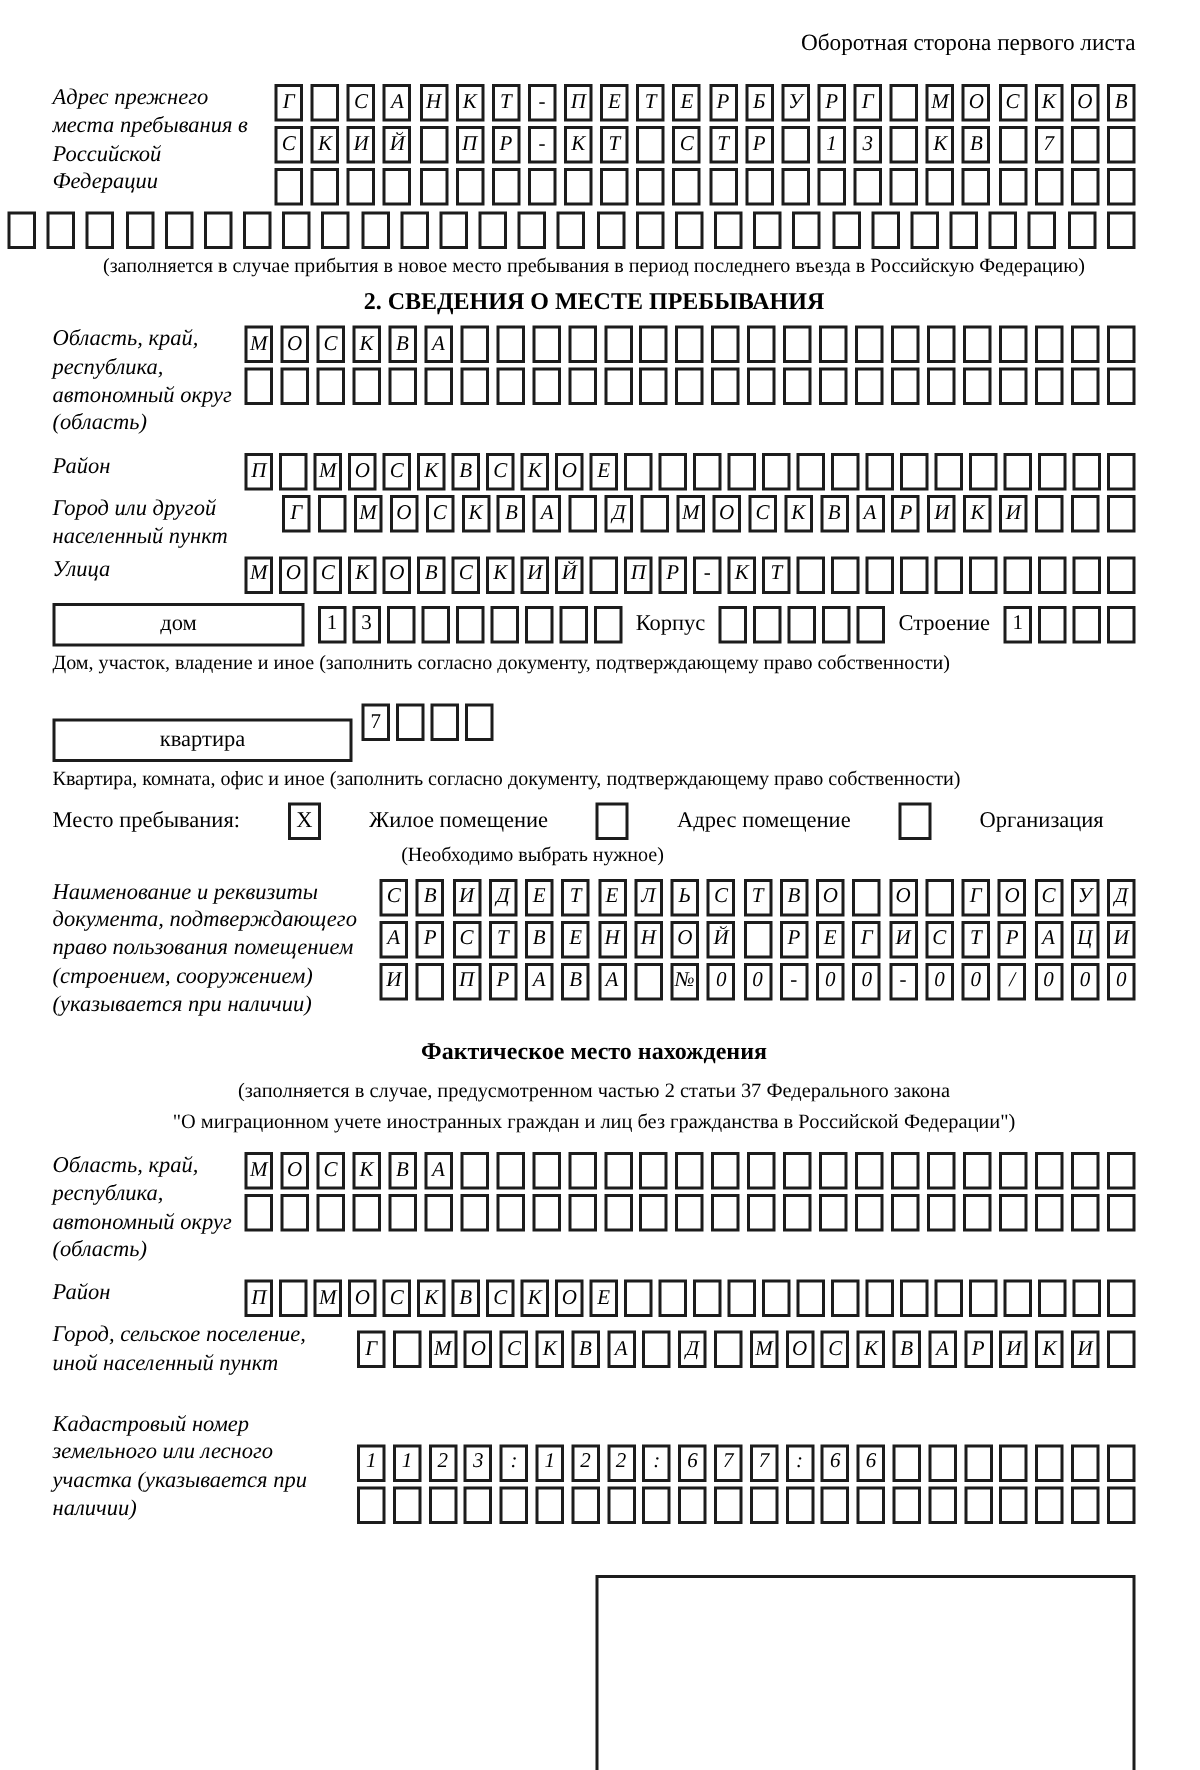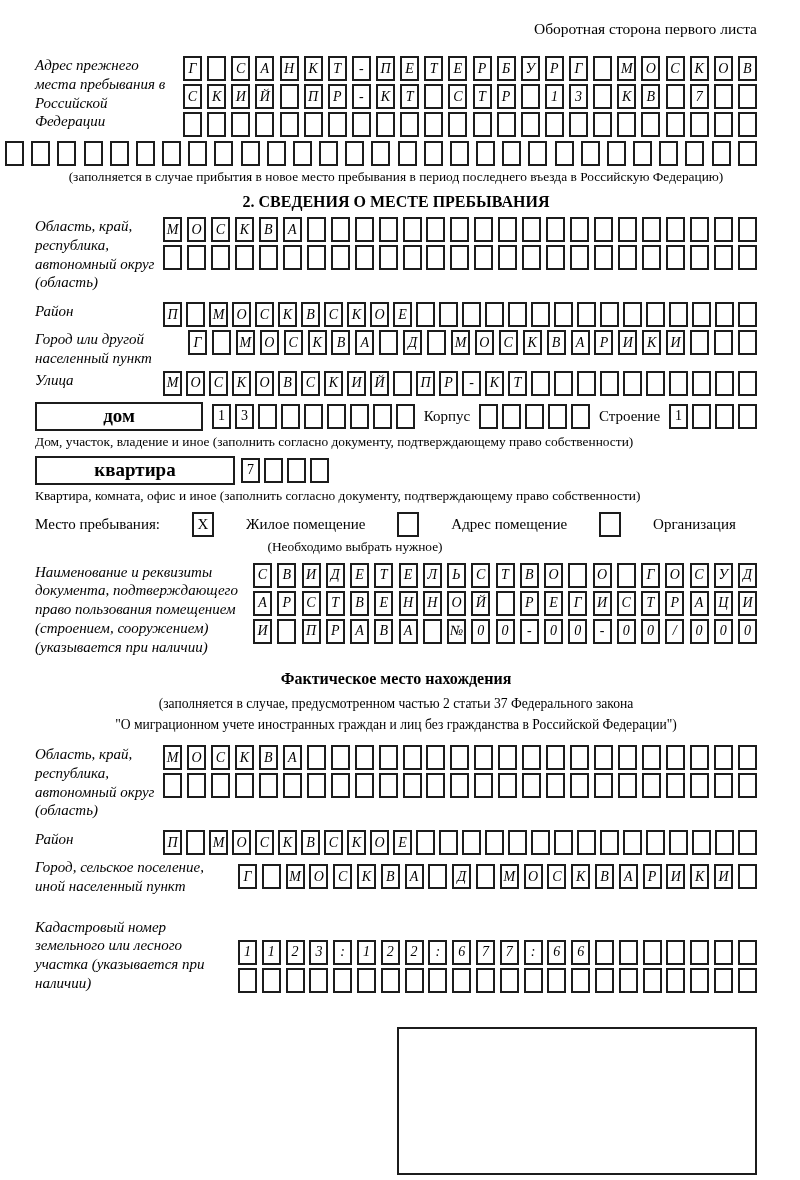--- a/index.html
+++ b/index.html
@@ -29,21 +29,21 @@
   .w195{width:195px;flex:0 0 195px;}
   .w210{width:210px;flex:0 0 210px;}
 
   .full-row{width:752px;margin-left:-30px;margin-top:4px;}
 
   .caption{text-align:center;font-size:13.4px;margin:3px 0 6px 0;}
   .sec-title{text-align:center;font-weight:bold;font-size:16px;margin:8px 0 6px 0;}
 
   .labeled-box{
     box-sizing:border-box;border:2px solid #1c1c1c;height:29px;
-    display:flex;align-items:center;justify-content:center;font-size:19px;font-weight:bold;
+    display:flex;align-items:center;justify-content:center;font-size:15px;
   }
   .house-row{display:flex;align-items:center;justify-content:space-between;margin:6px 0 2px 0;}
   .apt-row{display:flex;align-items:center;gap:6px;margin:6px 0 2px 0;}
   .inline-lbl{white-space:nowrap;}
 
   .stay-row{display:flex;align-items:center;gap:32px;margin:8px 0 2px 0;}
   .checkbox{
     box-sizing:border-box;width:22px;height:25px;border:2px solid #1c1c1c;
     display:flex;align-items:center;justify-content:center;font-size:15px;flex:0 0 22px;
   }
@@ -369,21 +369,21 @@
     <div class="cells-inline">
         <span class="cell">1</span>
         <span class="cell"></span>
         <span class="cell"></span>
         <span class="cell"></span>
       </div>
   </div>
   <div class="caption" style="text-align:left;">Дом, участок, владение и иное (заполнить согласно документу, подтверждающему право собственности)</div>
 
   <div class="apt-row">
-    <div class="labeled-box" style="width:200px;">квартира</div>
+    <div class="labeled-box" style="width:200px;margin-top:23px;">квартира</div>
     <div class="cells-inline">
         <span class="cell">7</span>
         <span class="cell"></span>
         <span class="cell"></span>
         <span class="cell"></span>
       </div>
   </div>
   <div class="caption" style="text-align:left;">Квартира, комната, офис и иное (заполнить согласно документу, подтверждающему право собственности)</div>
 
   <div class="stay-row">

